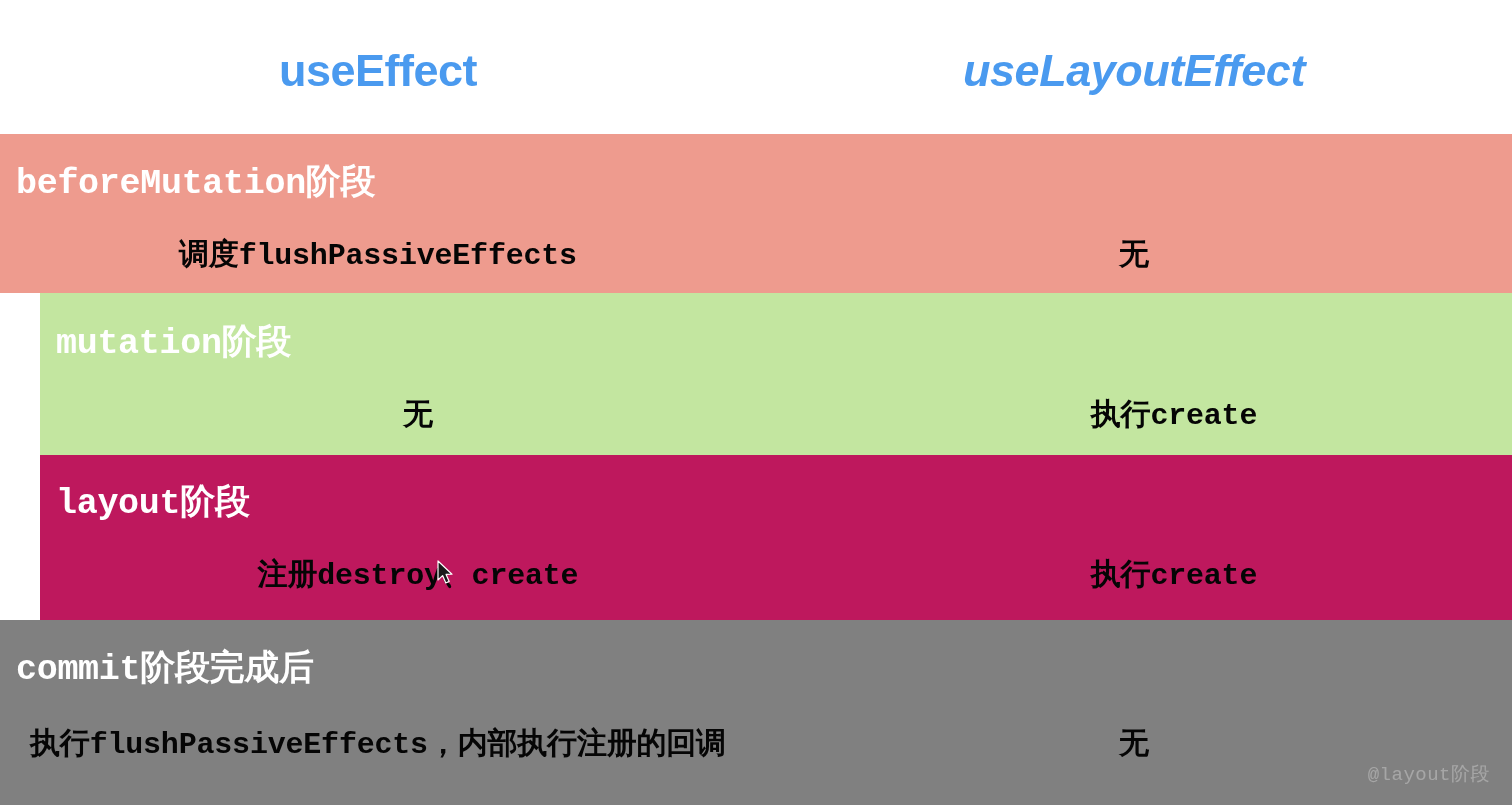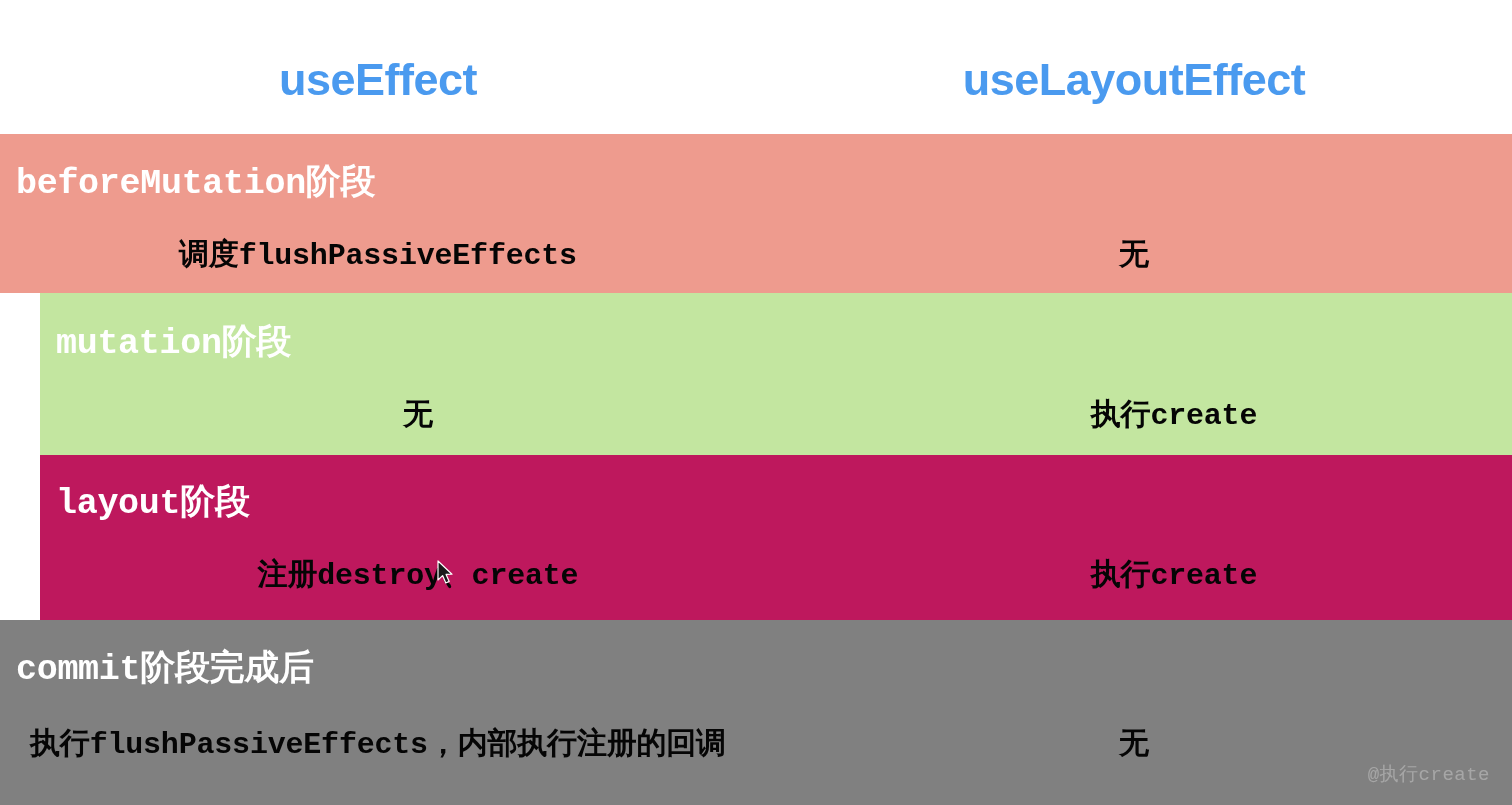--- a/index.html
+++ b/index.html
@@ -17,35 +17,35 @@
     width: 1512px;
     height: 805px;
     overflow: hidden;
     background: #ffffff;
   }
 
   
   .header {
     position: absolute;
     left: 0;
-    top: 13px;
+    top: 4px;
     width: 1512px;
     height: 134px;
     background: #ffffff;
     display: flex;
     align-items: center;
   }
   .header-cell {
     height: 134px;
     display: flex;
     align-items: center;
     justify-content: center;
   }
   .header-cell.left  { width: 756px; }
-  .header-cell.right { width: 756px; }
+  .header-cell.right { width: 756px; font-style: italic; }
   .header-title {
     font-size: 45px;
     font-weight: bold;
     letter-spacing: -0.5px;
     white-space: nowrap;
   }
 
   
   .band {
     position: absolute;
@@ -159,20 +159,20 @@
       <div class="band-col">执行create</div>
     </div>
   </div>
 
   <div class="band" id="band-commit" style="background: rgb(128, 128, 128);">
     <div class="band-label">commit阶段完成后</div>
     <div class="band-cols">
       <div class="band-col wide-text">执行flushPassiveEffects，内部执行注册的回调</div>
       <div class="band-col">无</div>
     </div>
-    <div class="watermark">@执行create</div>
+    <div class="watermark">@layout阶段</div>
   </div>
 
   <svg class="cursor" viewBox="0 0 18 26">
     <polygon points="1,1 1,20 5.6,15.6 8.8,23 12.2,21.4 9.1,14.4 15,14.2" fill="#1a1a1a" stroke="#ffffff" stroke-width="1.2" stroke-linejoin="round"></polygon>
   </svg>
 
 </div>
 
 </body></html>

